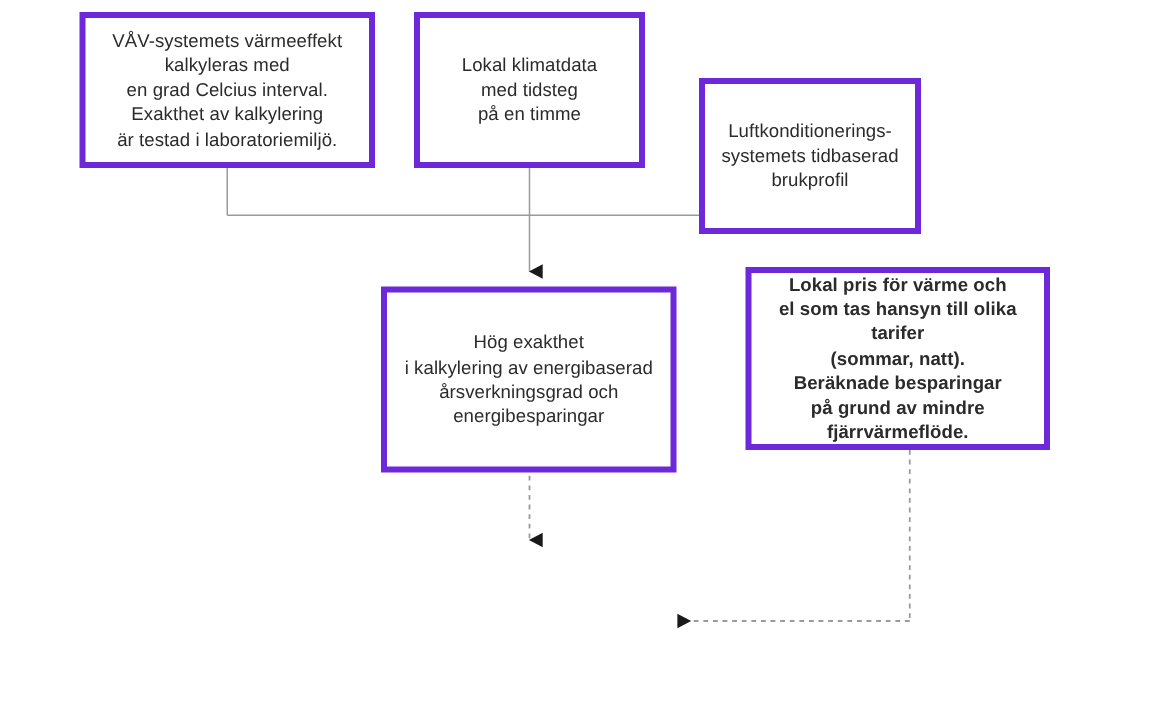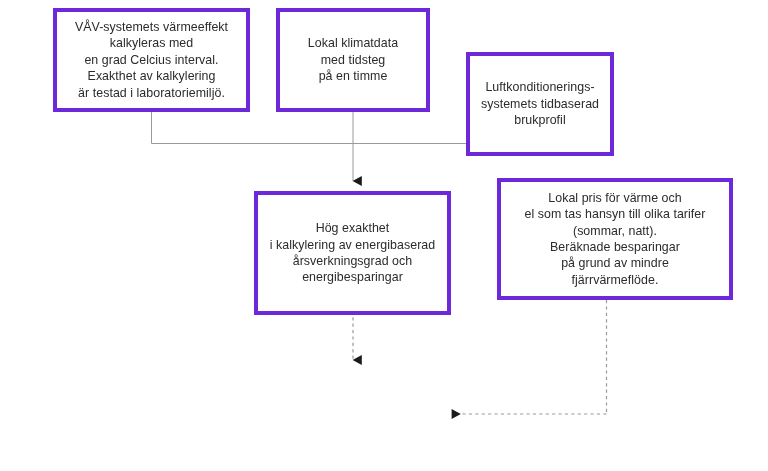--- a/index.html
+++ b/index.html
@@ -99,21 +99,21 @@
 brukprofil</span>
   </div>
 
   <div class="node" style="left:254px; top:191px; width:197px; height:124px;">
     <span class="node-label">Hög exakthet
 i kalkylering av energibaserad
 årsverkningsgrad och
 energibesparingar</span>
   </div>
 
-  <div class="node" style="left:497px; top:178px; width:236px; height:122px;">
+  <div class="node" style="left:497px; top:178px; width:203px; height:122px;font-weight:bold;">
     <span class="node-label">Lokal pris för värme och
 el som tas hansyn till olika tarifer
 (sommar, natt).
 Beräknade besparingar
 på grund av mindre
 fjärrvärmeflöde.</span>
   </div>
 
 
 </div>

